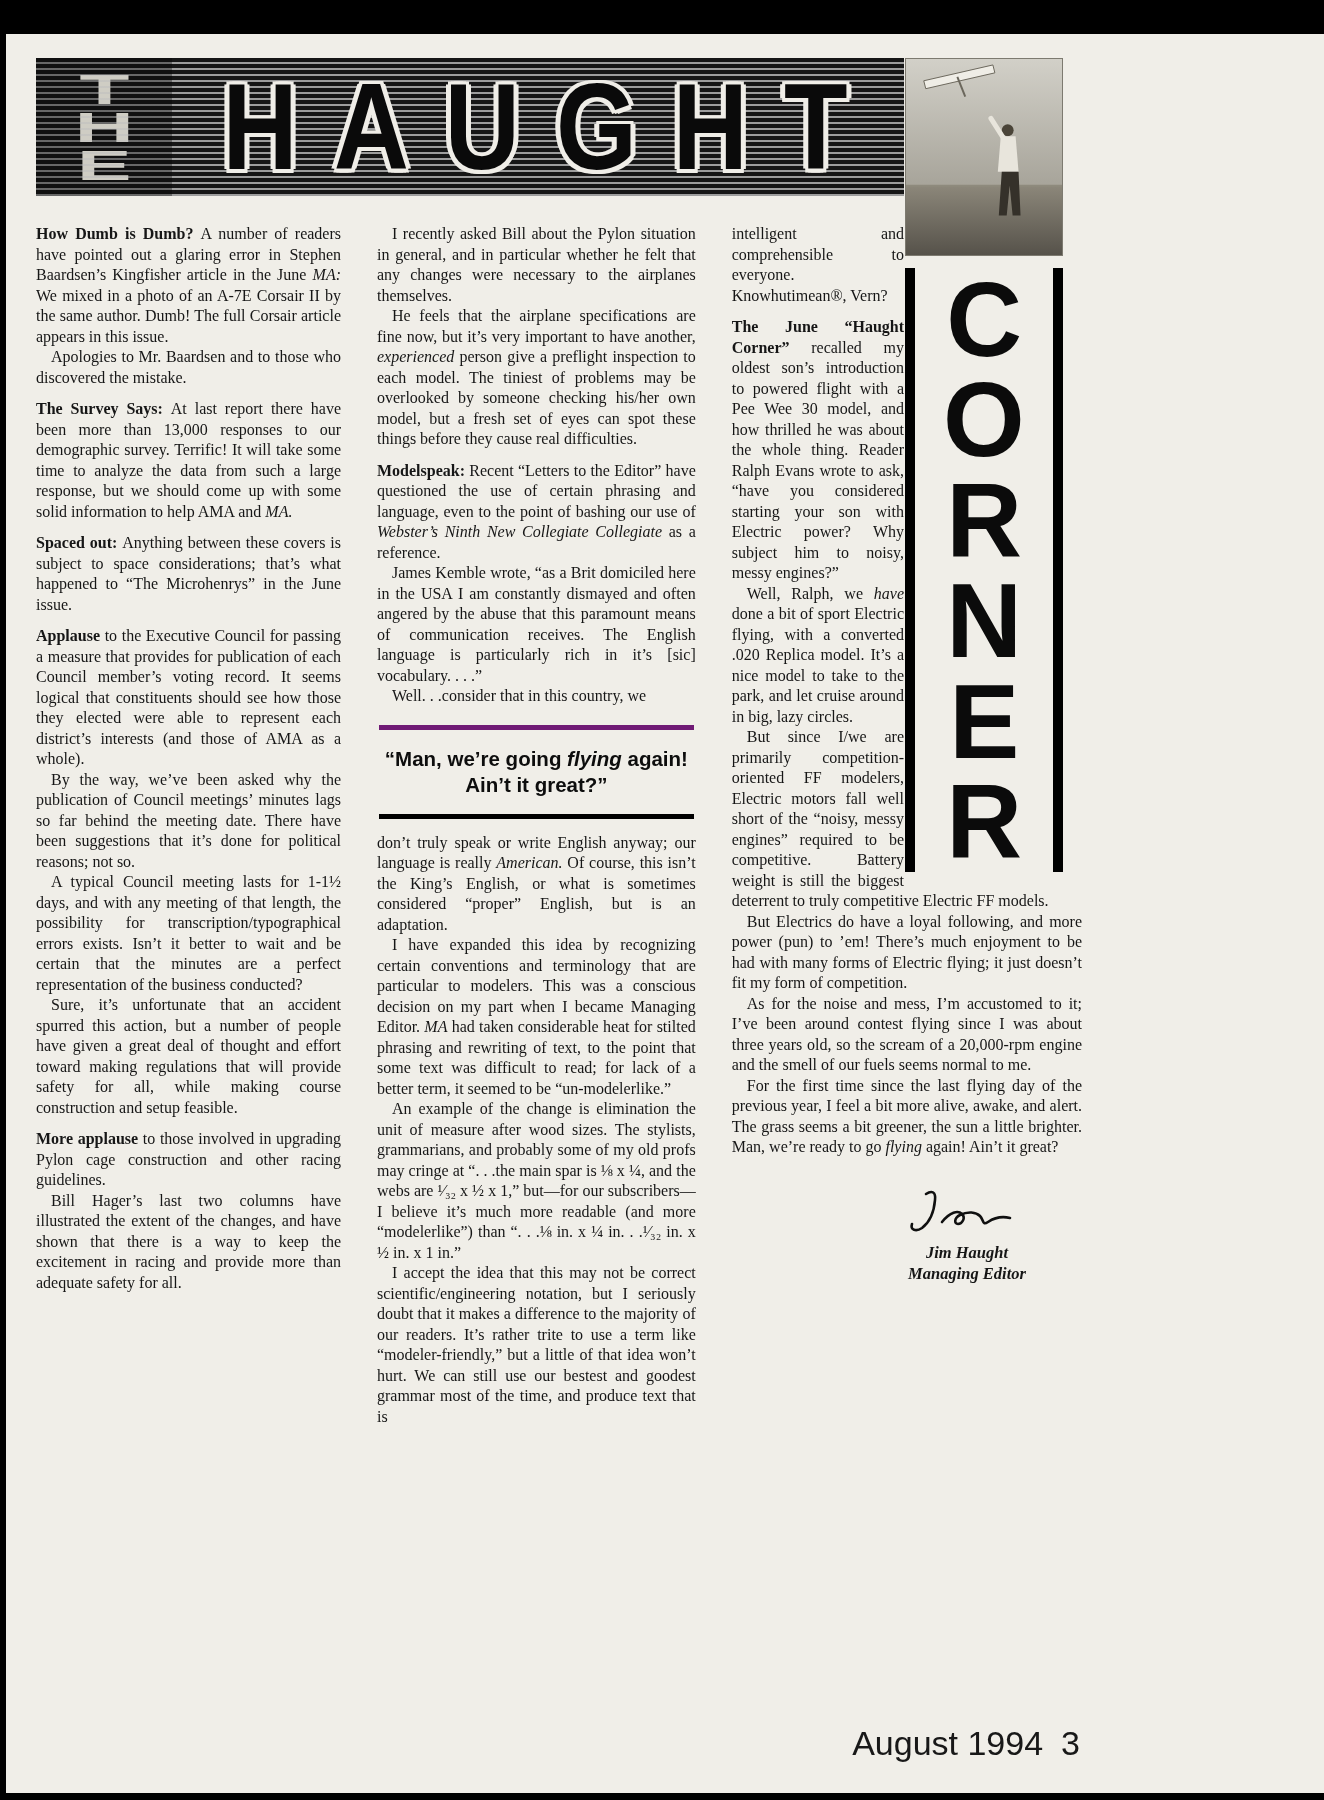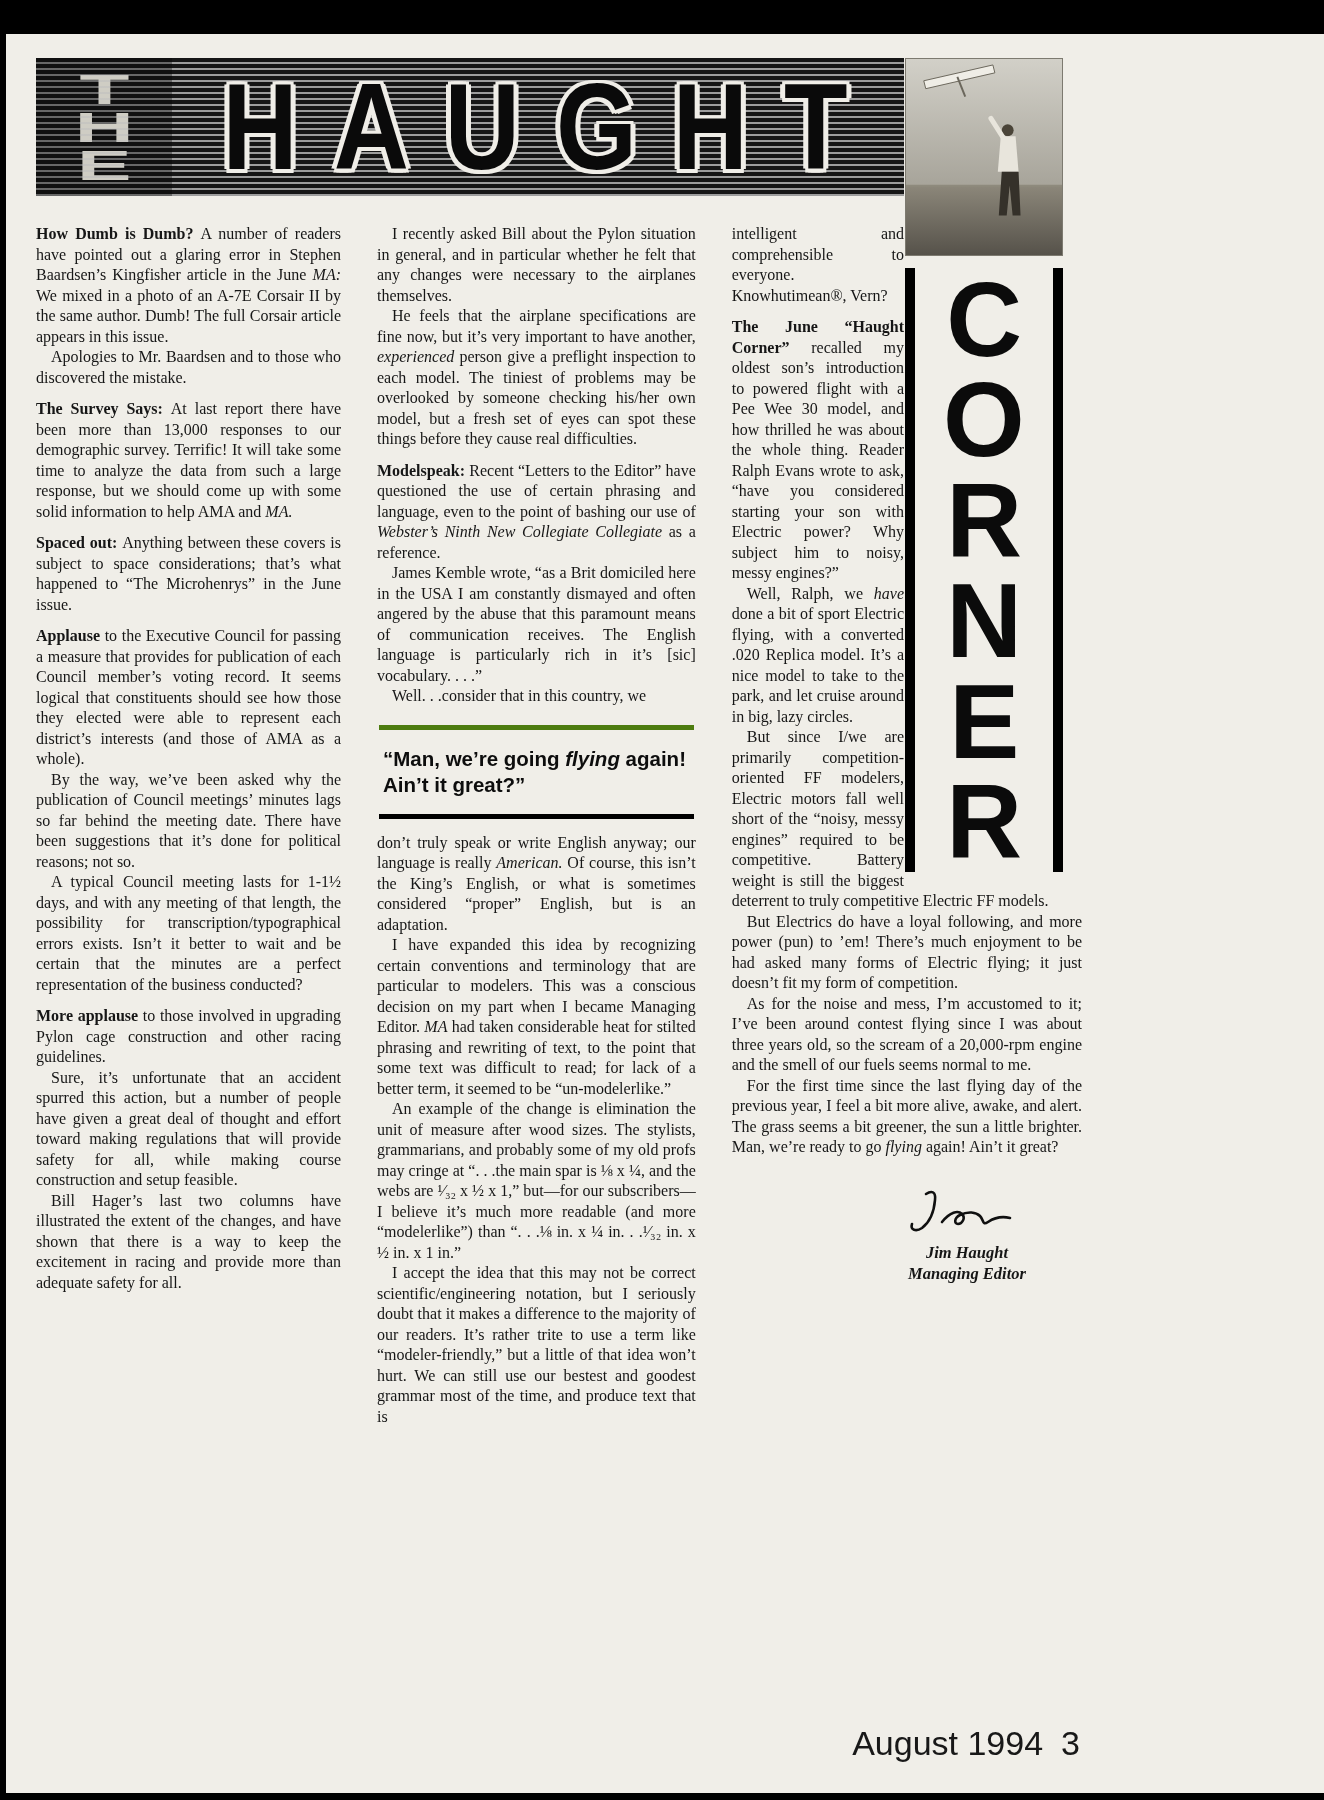--- a/index.html
+++ b/index.html
@@ -42,22 +42,22 @@
   .col-mid{width:324px;}
   .col-right{width:356px;}
   .corner-spacer{float:right;width:178px;height:650px;}
   .para{margin:0;font-size:16px;line-height:20.5px;text-align:justify;}
   .para.in{text-indent:15px;}
   .para.sp{margin-top:11px;}
   .b{font-weight:bold;}
   .i{font-style:italic;}
   .bi{font-weight:bold;font-style:italic;}
 
-  .pullquote{margin:18px 2px 14px 2px;border-top:5px solid #4d7c0f;border-bottom:5px solid #000;
-           padding:16px 4px;text-align:left;font-family:"Liberation Sans",sans-serif;
+  .pullquote{margin:18px 2px 14px 2px;border-top:5px solid #701a75;border-bottom:5px solid #000;
+           padding:16px 4px;text-align:center;font-family:"Liberation Sans",sans-serif;
            font-size:20.5px;line-height:26px;font-weight:bold;color:#0d0d0d;}
 
   .signature{margin-top:24px;margin-left:auto;width:230px;text-align:center;}
   .signature svg{display:block;margin:0 auto;}
   .sig-name,.sig-title{font-weight:bold;font-style:italic;font-size:16.5px;line-height:21px;}
 
   .footer{position:absolute;top:1724px;left:840px;width:240px;text-align:right;
            font-family:"Liberation Sans",sans-serif;font-size:34px;color:#181818;}
   .footer .pagenum{margin-left:18px;}
 </style>
@@ -115,22 +115,22 @@
 
   <div class="columns">
     <div class="col-left">
         <p class="para"><span class="b">How Dumb is Dumb? </span><span>A number of readers have pointed out a glaring error in Stephen Baardsen’s Kingfisher article in the June </span><span class="i">MA:</span><span> We mixed in a photo of an A-7E Corsair II by the same author. Dumb! The full Corsair article appears in this issue.</span></p>
         <p class="para in"><span>Apologies to Mr. Baardsen and to those who discovered the mistake.</span></p>
         <p class="para sp"><span class="b">The Survey Says: </span><span>At last report there have been more than 13,000 responses to our demographic survey. Terrific! It will take some time to analyze the data from such a large response, but we should come up with some solid information to help AMA and </span><span class="i">MA.</span></p>
         <p class="para sp"><span class="b">Spaced out: </span><span>Anything between these covers is subject to space considerations; that’s what happened to “The Microhenrys” in the June issue.</span></p>
         <p class="para sp"><span class="b">Applause</span><span> to the Executive Council for passing a measure that provides for publication of each Council member’s voting record. It seems logical that constituents should see how those they elected were able to represent each district’s interests (and those of AMA as a whole).</span></p>
         <p class="para in"><span>By the way, we’ve been asked why the publication of Council meetings’ minutes lags so far behind the meeting date. There have been suggestions that it’s done for political reasons; not so.</span></p>
         <p class="para in"><span>A typical Council meeting lasts for 1-1½ days, and with any meeting of that length, the possibility for transcription/typographical errors exists. Isn’t it better to wait and be certain that the minutes are a perfect representation of the business conducted?</span></p>
+        <p class="para in"><span>Sure, it’s unfortunate that an accident spurred this action, but a number of people have given a great deal of thought and effort toward making regulations that will provide safety for all, while making course construction and setup feasible.</span></p>
         <p class="para sp"><span class="b">More applause</span><span> to those involved in upgrading Pylon cage construction and other racing guidelines.</span></p>
-        <p class="para in"><span>Sure, it’s unfortunate that an accident spurred this action, but a number of people have given a great deal of thought and effort toward making regulations that will provide safety for all, while making course construction and setup feasible.</span></p>
         <p class="para in"><span>Bill Hager’s last two columns have illustrated the extent of the changes, and have shown that there is a way to keep the excitement in racing and provide more than adequate safety for all.</span></p>
       </div>
 
     <div class="col-mid">
       <div>
           <p class="para in"><span>I recently asked Bill about the Pylon situation in general, and in particular whether he felt that any changes were necessary to the airplanes themselves.</span></p>
           <p class="para in"><span>He feels that the airplane specifications are fine now, but it’s very important to have another, </span><span class="i">experienced</span><span> person give a preflight inspection to each model. The tiniest of problems may be overlooked by someone checking his/her own model, but a fresh set of eyes can spot these things before they cause real difficulties.</span></p>
           <p class="para sp"><span class="b">Modelspeak: </span><span>Recent “Letters to the Editor” have questioned the use of certain phrasing and language, even to the point of bashing our use of </span><span class="i">Webster’s Ninth New Collegiate Collegiate</span><span> as a reference.</span></p>
           <p class="para in"><span>James Kemble wrote, “as a Brit domiciled here in the USA I am constantly dismayed and often angered by the abuse that this paramount means of communication receives. The English language is particularly rich in it’s [sic] vocabulary. . . .”</span></p>
           <p class="para in"><span>Well. . .consider that in this country, we</span></p>
@@ -144,21 +144,21 @@
         </div>
     </div>
 
     <div class="col-right">
       <div class="corner-spacer"></div>
       <div>
           <p class="para"><span>intelligent and comprehensible to everyone. Knowhutimean®, Vern?</span></p>
           <p class="para sp"><span class="b">The June “Haught Corner”</span><span> recalled my oldest son’s introduction to powered flight with a Pee Wee 30 model, and how thrilled he was about the whole thing. Reader Ralph Evans wrote to ask, “have you considered starting your son with Electric power? Why subject him to noisy, messy engines?”</span></p>
           <p class="para in"><span>Well, Ralph, we </span><span class="i">have</span><span> done a bit of sport Electric flying, with a converted .020 Replica model. It’s a nice model to take to the park, and let cruise around in big, lazy circles.</span></p>
           <p class="para in"><span>But since I/we are primarily competition-oriented FF modelers, Electric motors fall well short of the “noisy, messy engines” required to be competitive. Battery weight is still the biggest deterrent to truly competitive Electric FF models.</span></p>
-          <p class="para in"><span>But Electrics do have a loyal following, and more power (pun) to ’em! There’s much enjoyment to be had asked many forms of Electric flying; it just doesn’t fit my form of competition.</span></p>
+          <p class="para in"><span>But Electrics do have a loyal following, and more power (pun) to ’em! There’s much enjoyment to be had with many forms of Electric flying; it just doesn’t fit my form of competition.</span></p>
           <p class="para in"><span>As for the noise and mess, I’m accustomed to it; I’ve been around contest flying since I was about three years old, so the scream of a 20,000-rpm engine and the smell of our fuels seems normal to me.</span></p>
           <p class="para in"><span>For the first time since the last flying day of the previous year, I feel a bit more alive, awake, and alert. The grass seems a bit greener, the sun a little brighter. Man, we’re ready to go </span><span class="i">flying</span><span> again! Ain’t it great?</span></p>
         </div>
       <div class="signature">
         <svg viewBox="0 0 150 60" width="150" height="60">
           <path d="M34 12 C40 8 44 10 43 18 C42 30 38 40 30 46 C24 50 18 48 20 42
                    M50 40 C58 30 66 28 70 32 C74 36 70 42 66 42 C62 42 62 36 68 33
                    C76 29 84 30 88 34 C92 38 90 44 96 40 C102 36 110 34 118 36" fill="none" stroke="#101010" stroke-width="2.6" stroke-linecap="round"></path>
         </svg>
         <div class="sig-name">Jim Haught</div>

